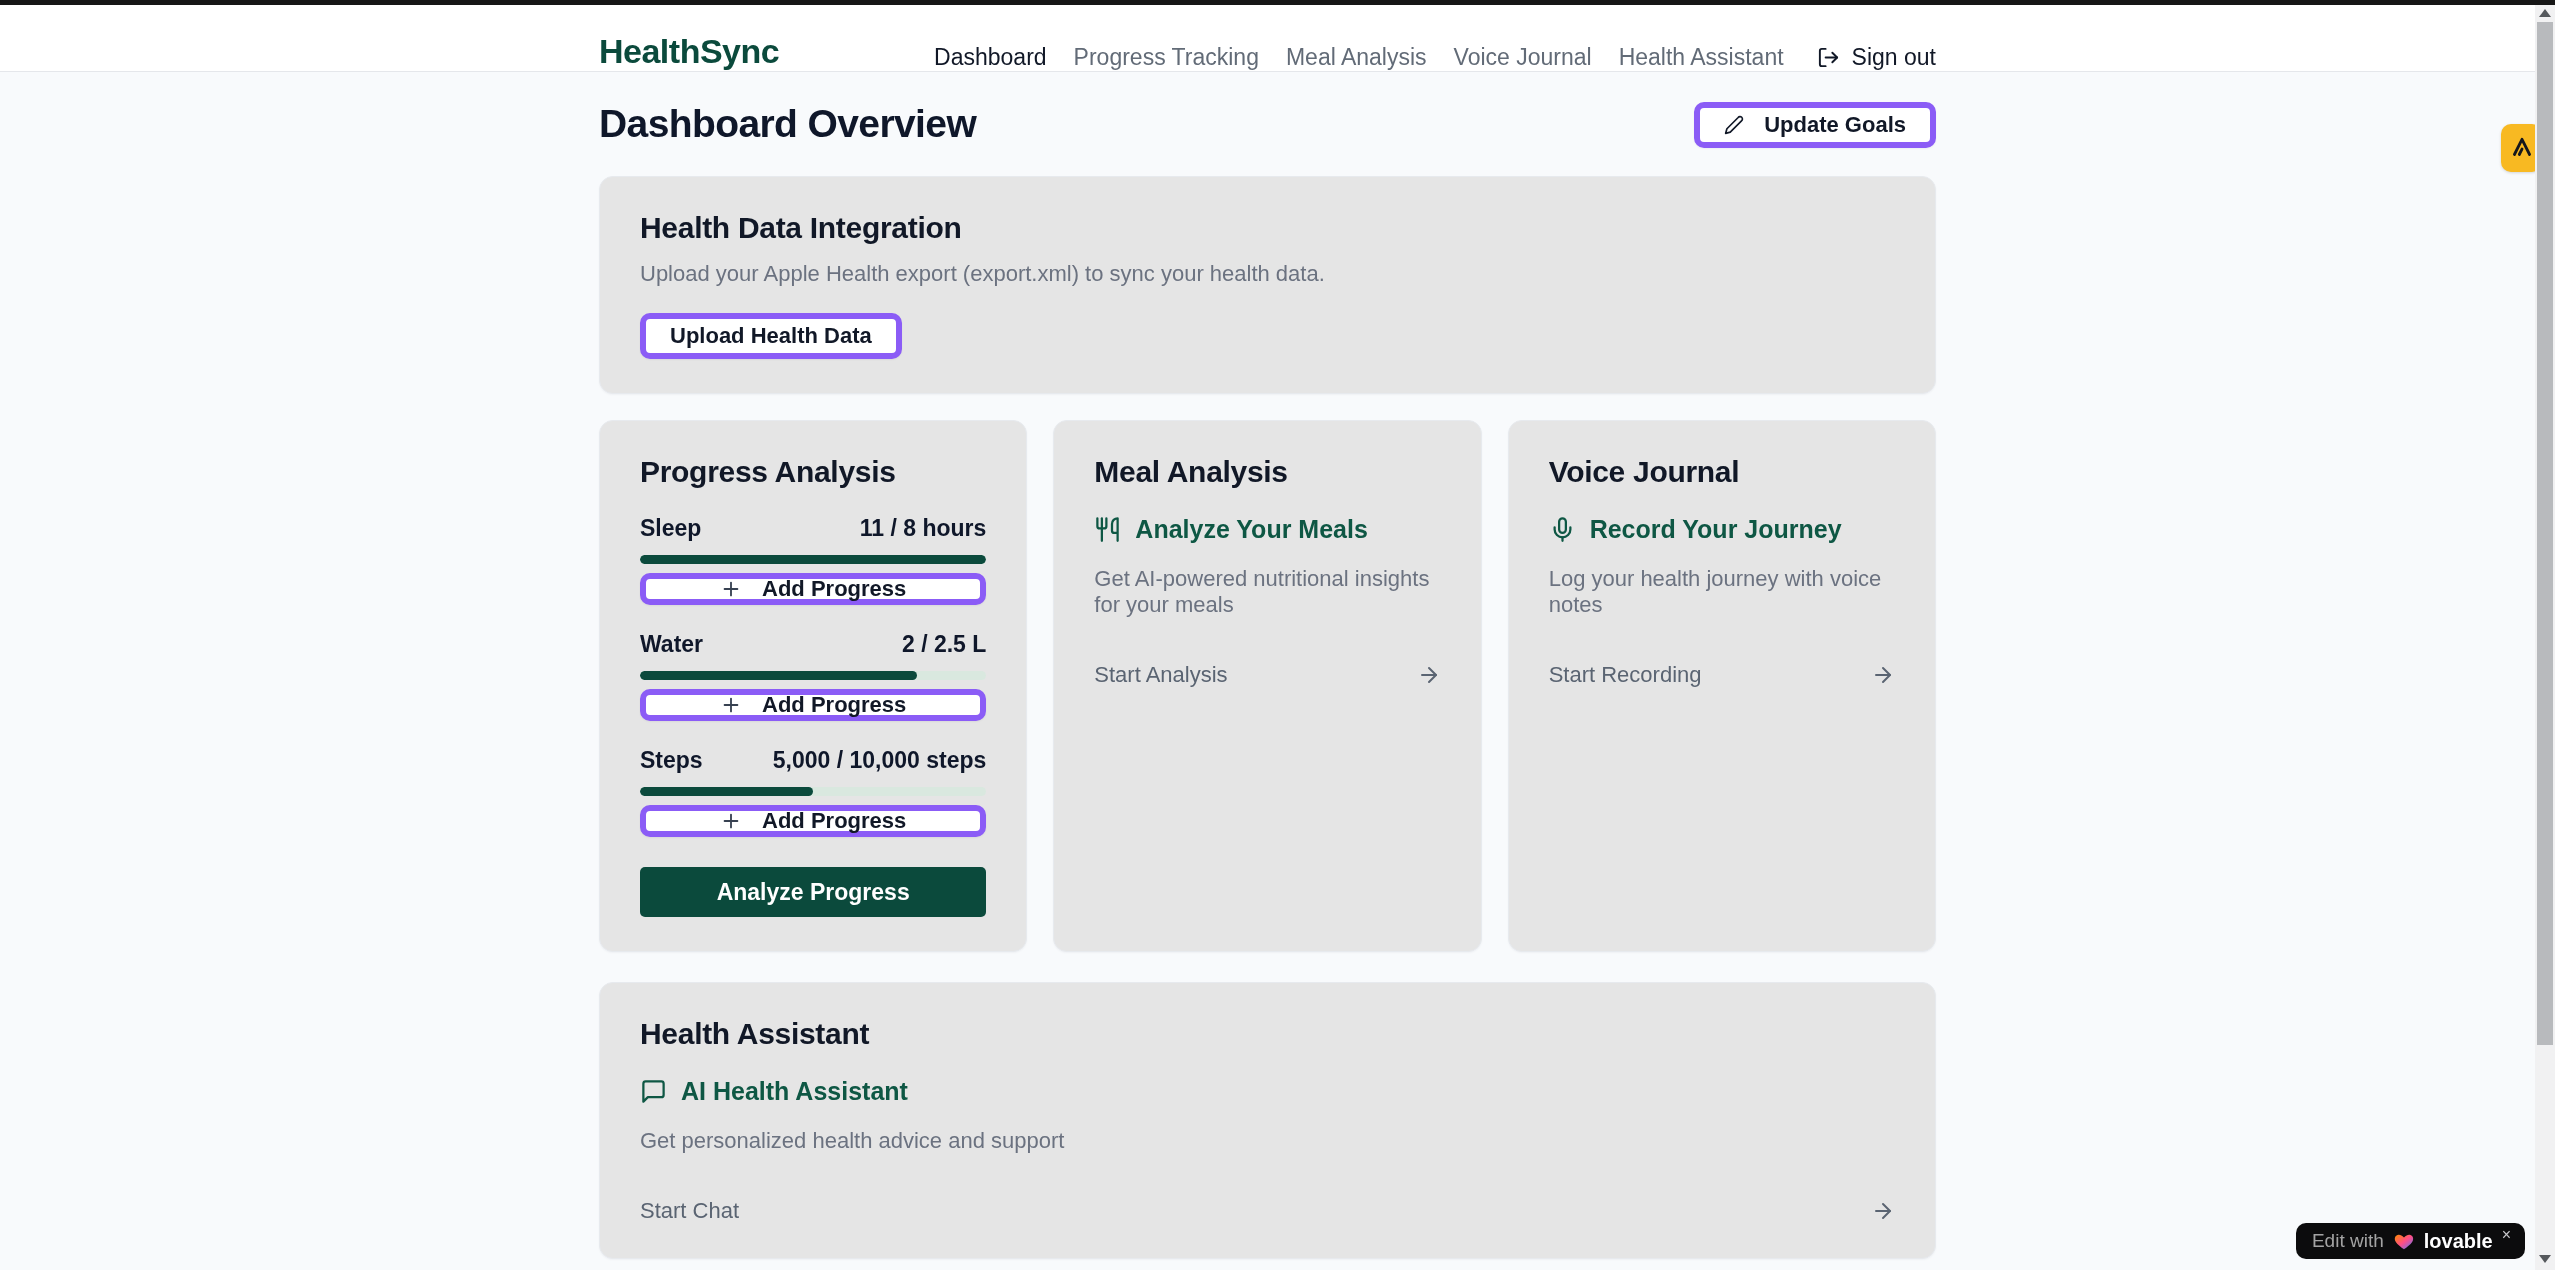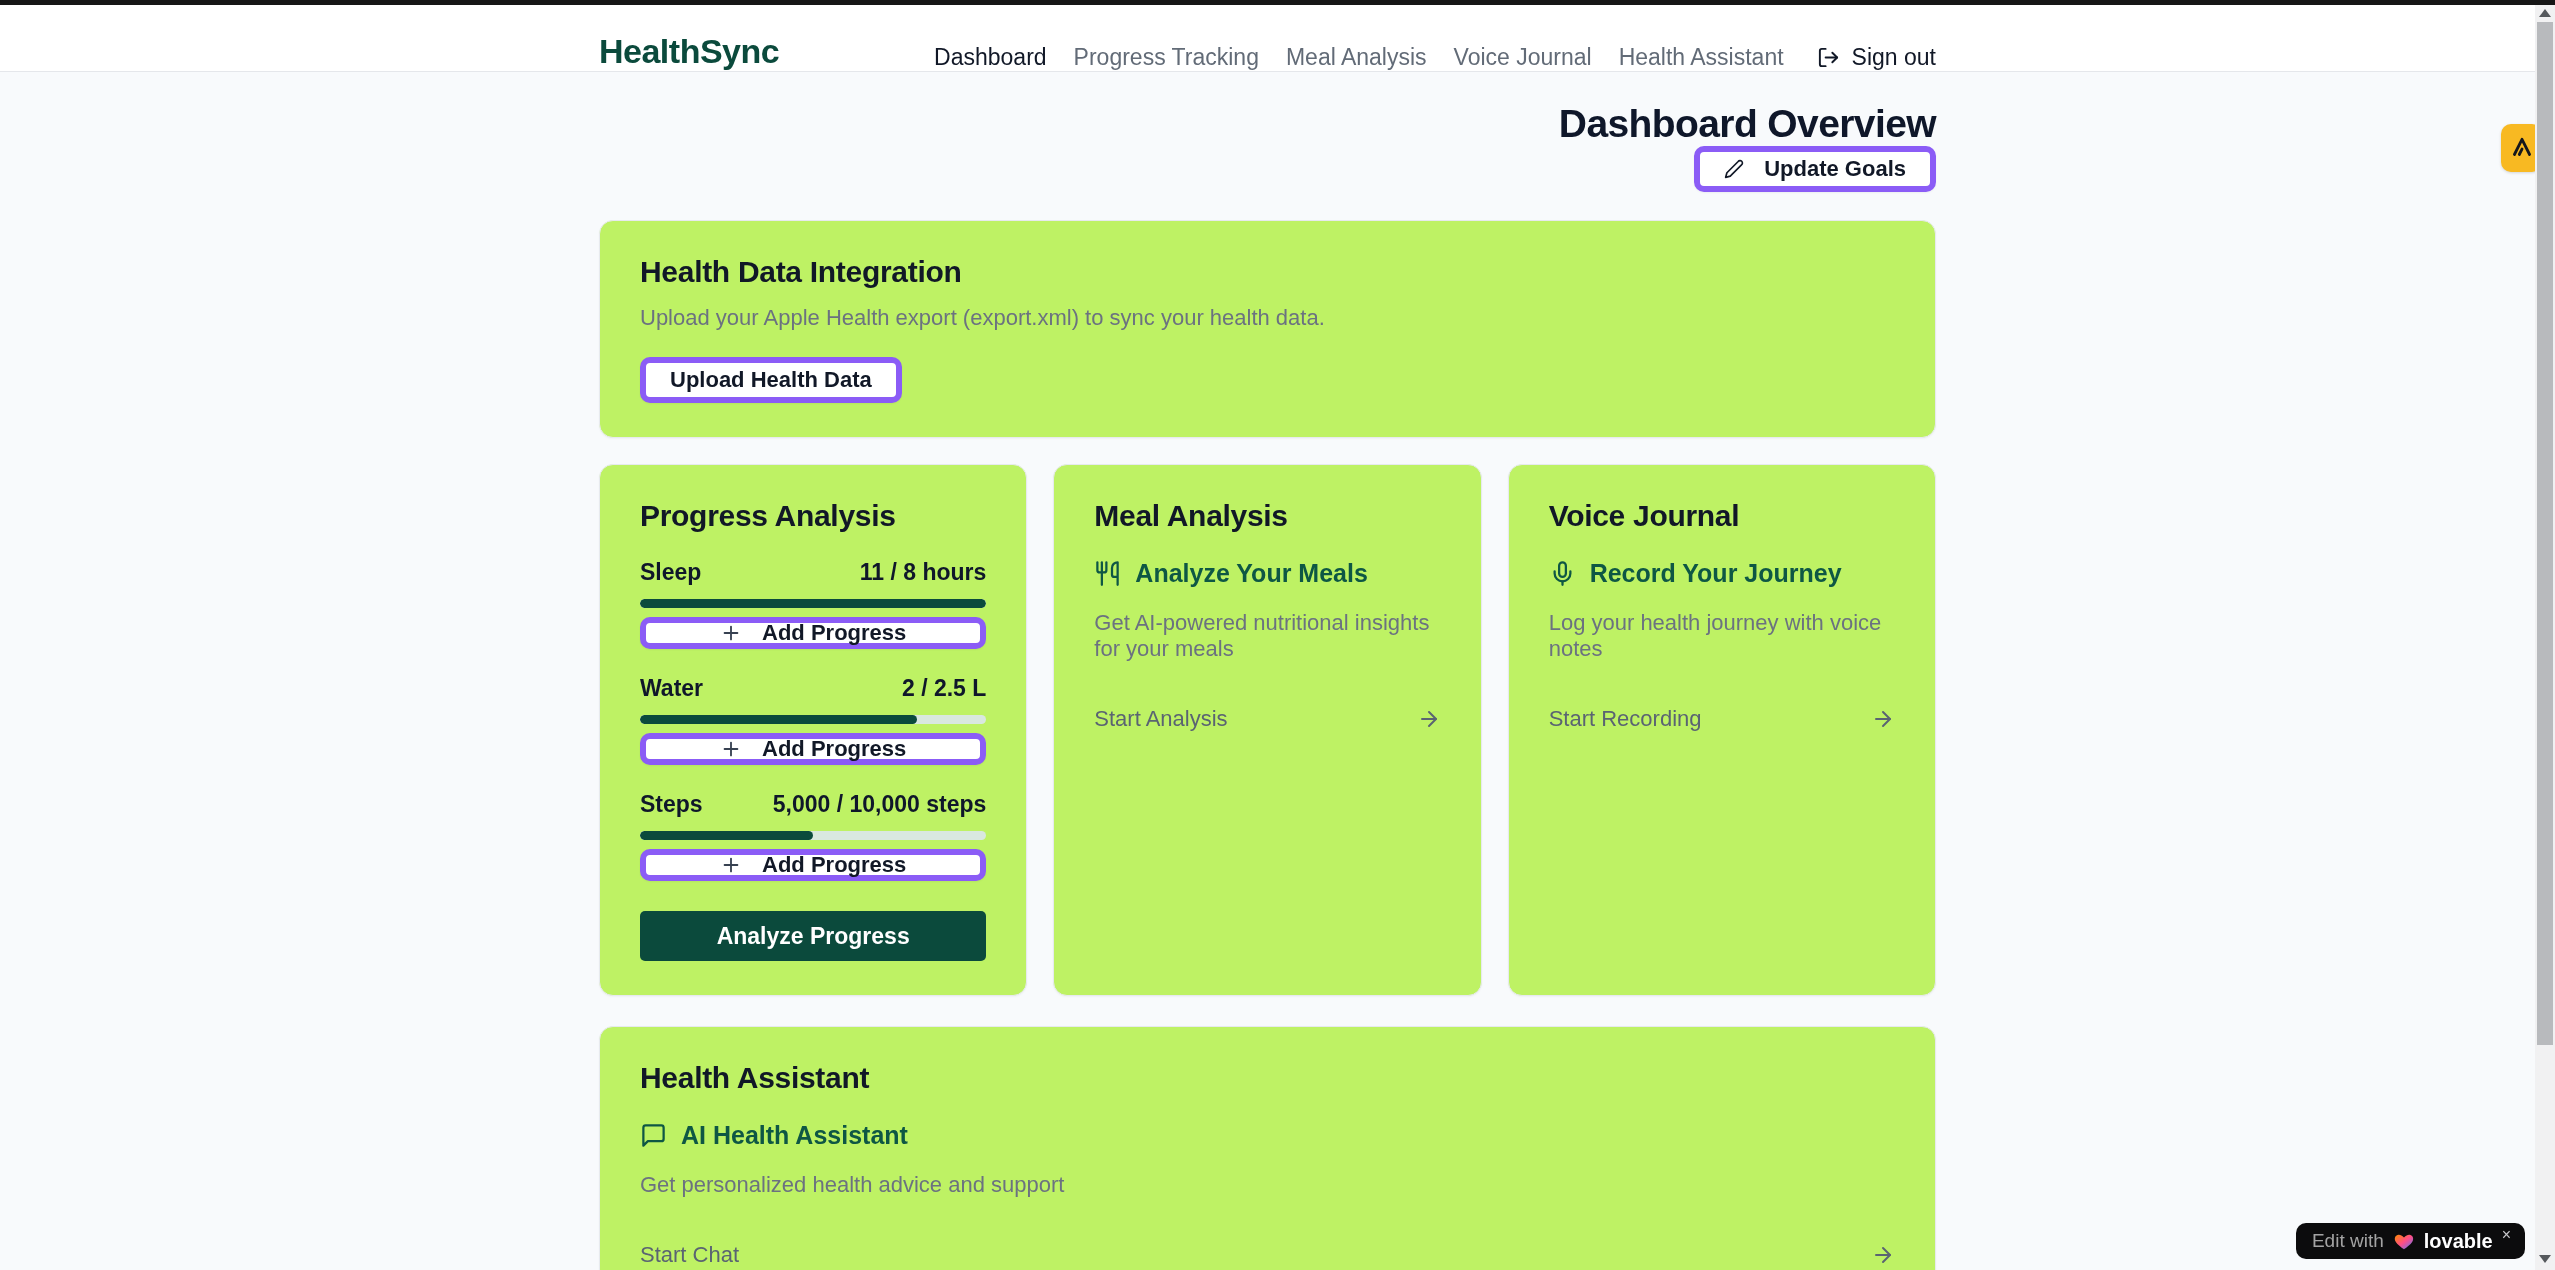--- a/index.html
+++ b/index.html
@@ -18,30 +18,30 @@
   .brand { font-size:34px; font-weight:bold; color:#0b4a3c; letter-spacing:-0.5px; cursor:pointer; }
   nav { display:flex; align-items:center; gap:27px; }
   .nav-link { font-size:23px; color:#626b77; cursor:pointer; text-decoration:none; }
   .nav-link.active { color:#111827; }
   .signout { display:flex; align-items:center; gap:12px; font-size:23px; color:#111827; cursor:pointer; margin-left:6px; }
   .icon { display:inline-flex; flex:none; }
   .icon svg { display:block; }
 
   
   main { padding-top:30px; }
-  .page-head { display:flex; align-items:flex-end; justify-content:space-between; margin-bottom:28px;flex-direction:column; }
+  .page-head { display:flex; align-items:flex-start; justify-content:space-between; margin-bottom:28px; }
   h1 { font-size:39px; font-weight:bold; color:#0f172a; letter-spacing:-0.6px; }
   .btn { display:inline-flex; align-items:center; justify-content:center; gap:20px;
          background:#fff; border:6px solid #8b5cf6; border-radius:10px;
          font-size:22px; font-weight:bold; color:#111827; cursor:pointer;
          box-shadow:0 1px 2px rgba(15,23,42,.05); font-family:inherit; }
   .btn-update { height:46px; padding:0 24px; }
 
   
-  .card { background:#bef264; border:1px solid #e7eaee; border-radius:14px;
+  .card { background:#e5e5e5; border:1px solid #e7eaee; border-radius:14px;
           box-shadow:0 1px 2px rgba(15,23,42,.04); padding:34px 40px; }
   .card-title { font-size:30px; font-weight:bold; color:#111827; letter-spacing:-0.3px; }
   .muted { color:#6b7280; font-size:22px; }
 
   .hdi-desc { margin-top:16px; }
   .btn-upload { height:46px; padding:0 24px; margin-top:26px; }
 
   .grid3 { display:grid; grid-template-columns:repeat(3,1fr); gap:26px; margin-top:26px; }
   .grid3 .card { min-height:430px; }
 

